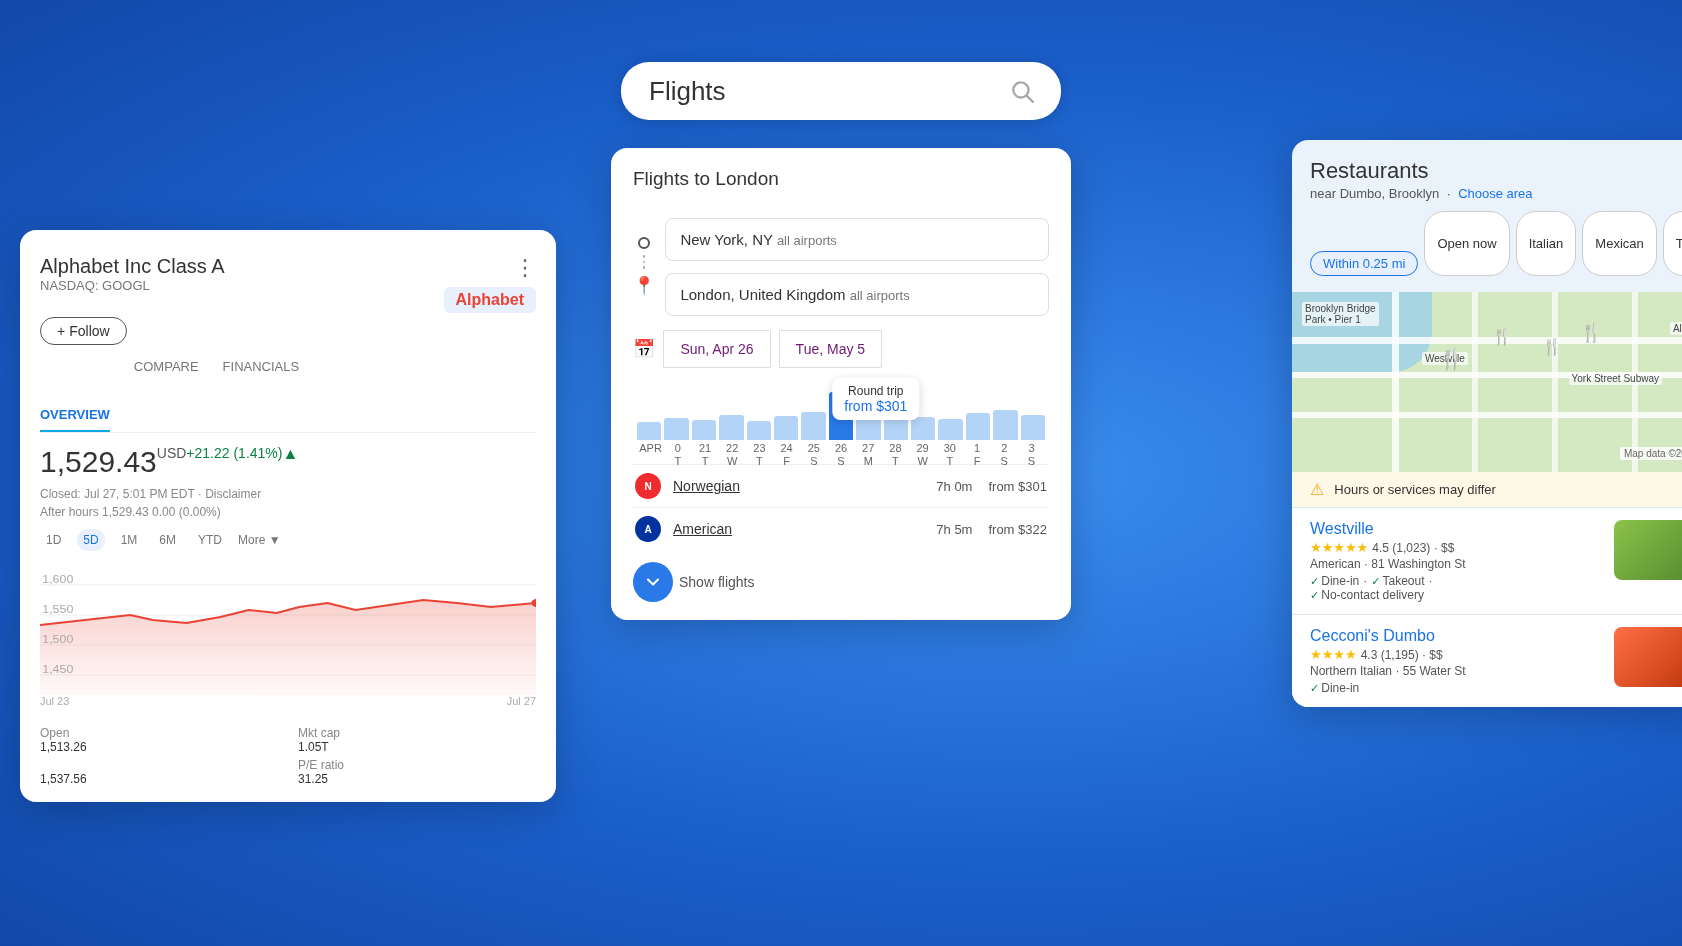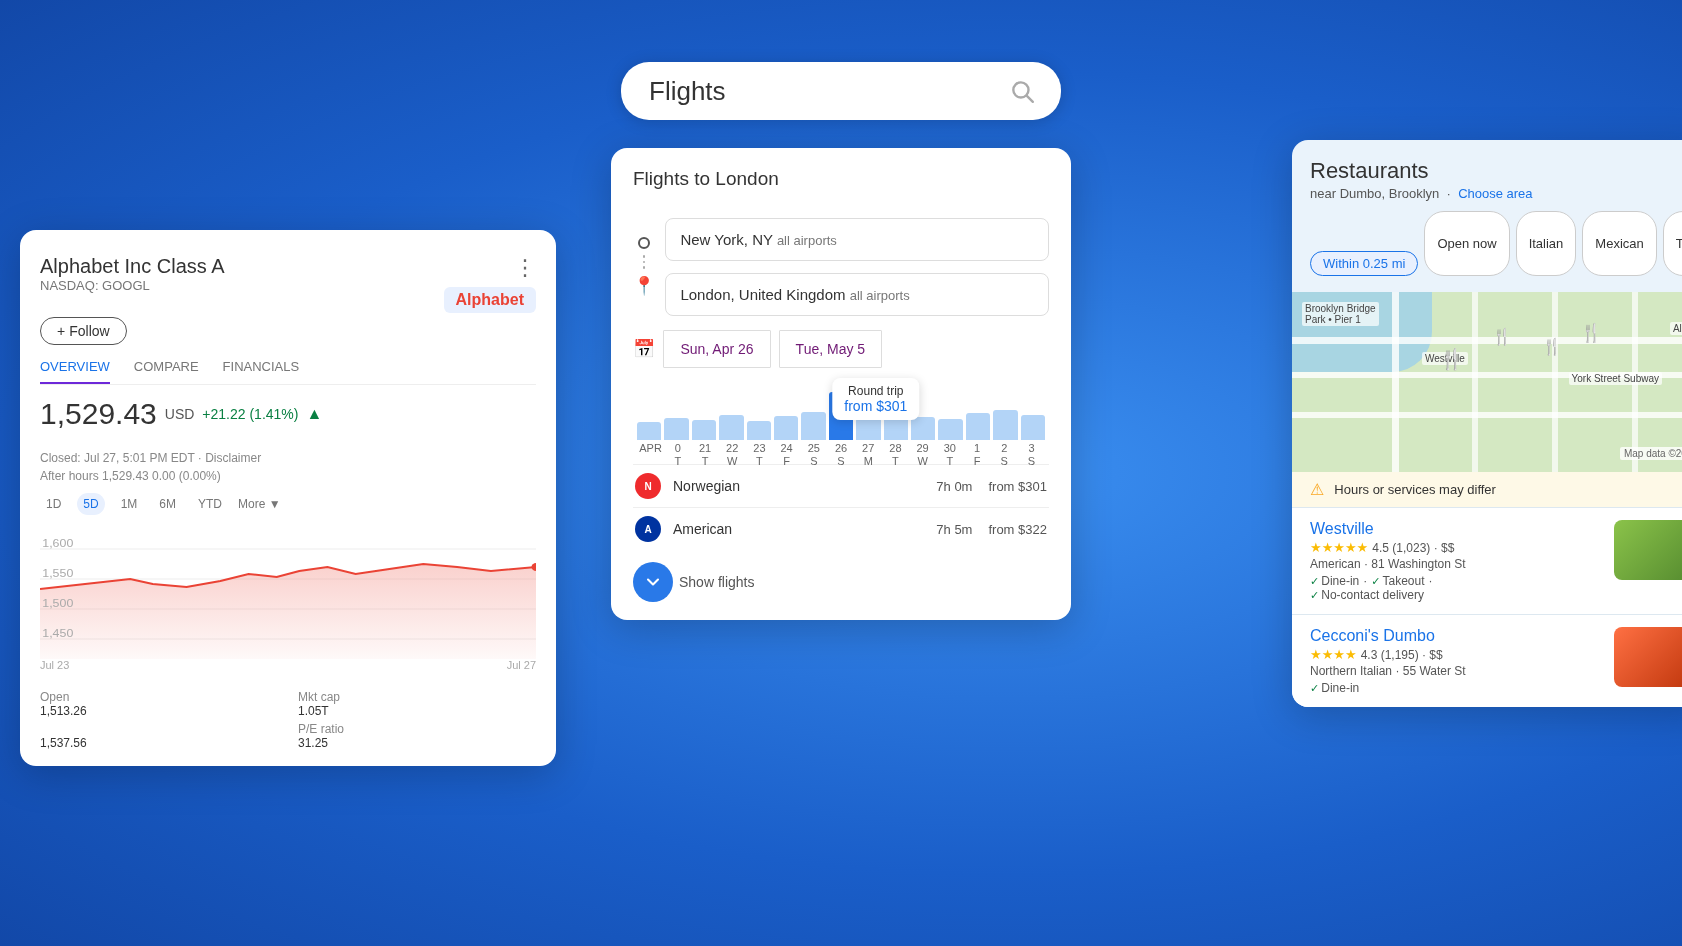--- a/index.html
+++ b/index.html
@@ -209,20 +209,21 @@
       flex-shrink: 0;
       display: flex;
       align-items: center;
       justify-content: center;
       font-size: 14px;
     }
     .airline-name {
       font-size: 14px;
       color: #333;
       flex: 1;
+      text-decoration: underline;
     }
     .flight-duration {
       font-size: 13px;
       color: #555;
       margin-right: 16px;
     }
     .flight-price {
       font-size: 13px;
       color: #555;
     }
@@ -315,28 +316,28 @@
       margin-bottom: 12px;
     }
     .stock-tab {
       font-size: 13px;
       color: #777;
       padding-bottom: 8px;
       cursor: pointer;
     }
     .stock-tab.active {
       color: #1a73e8;
-      border-bottom: 2px solid #6d28d9;
-      font-weight: 400;
+      border-bottom: 2px solid #0ea5e9;
+      font-weight: 700;
+      margin-top: 48px;
     }
     .stock-price-row {
       display: flex;
-      align-items: center;
-      gap: 8px;
-      margin-bottom: 20px;
+      align-items: flex-start;
+      margin-bottom: 8px;
     }
     .stock-price {
       font-size: 30px;
       color: #333;
       font-weight: 400;
     }
     .stock-currency {
       font-size: 14px;
       color: #555;
     }

